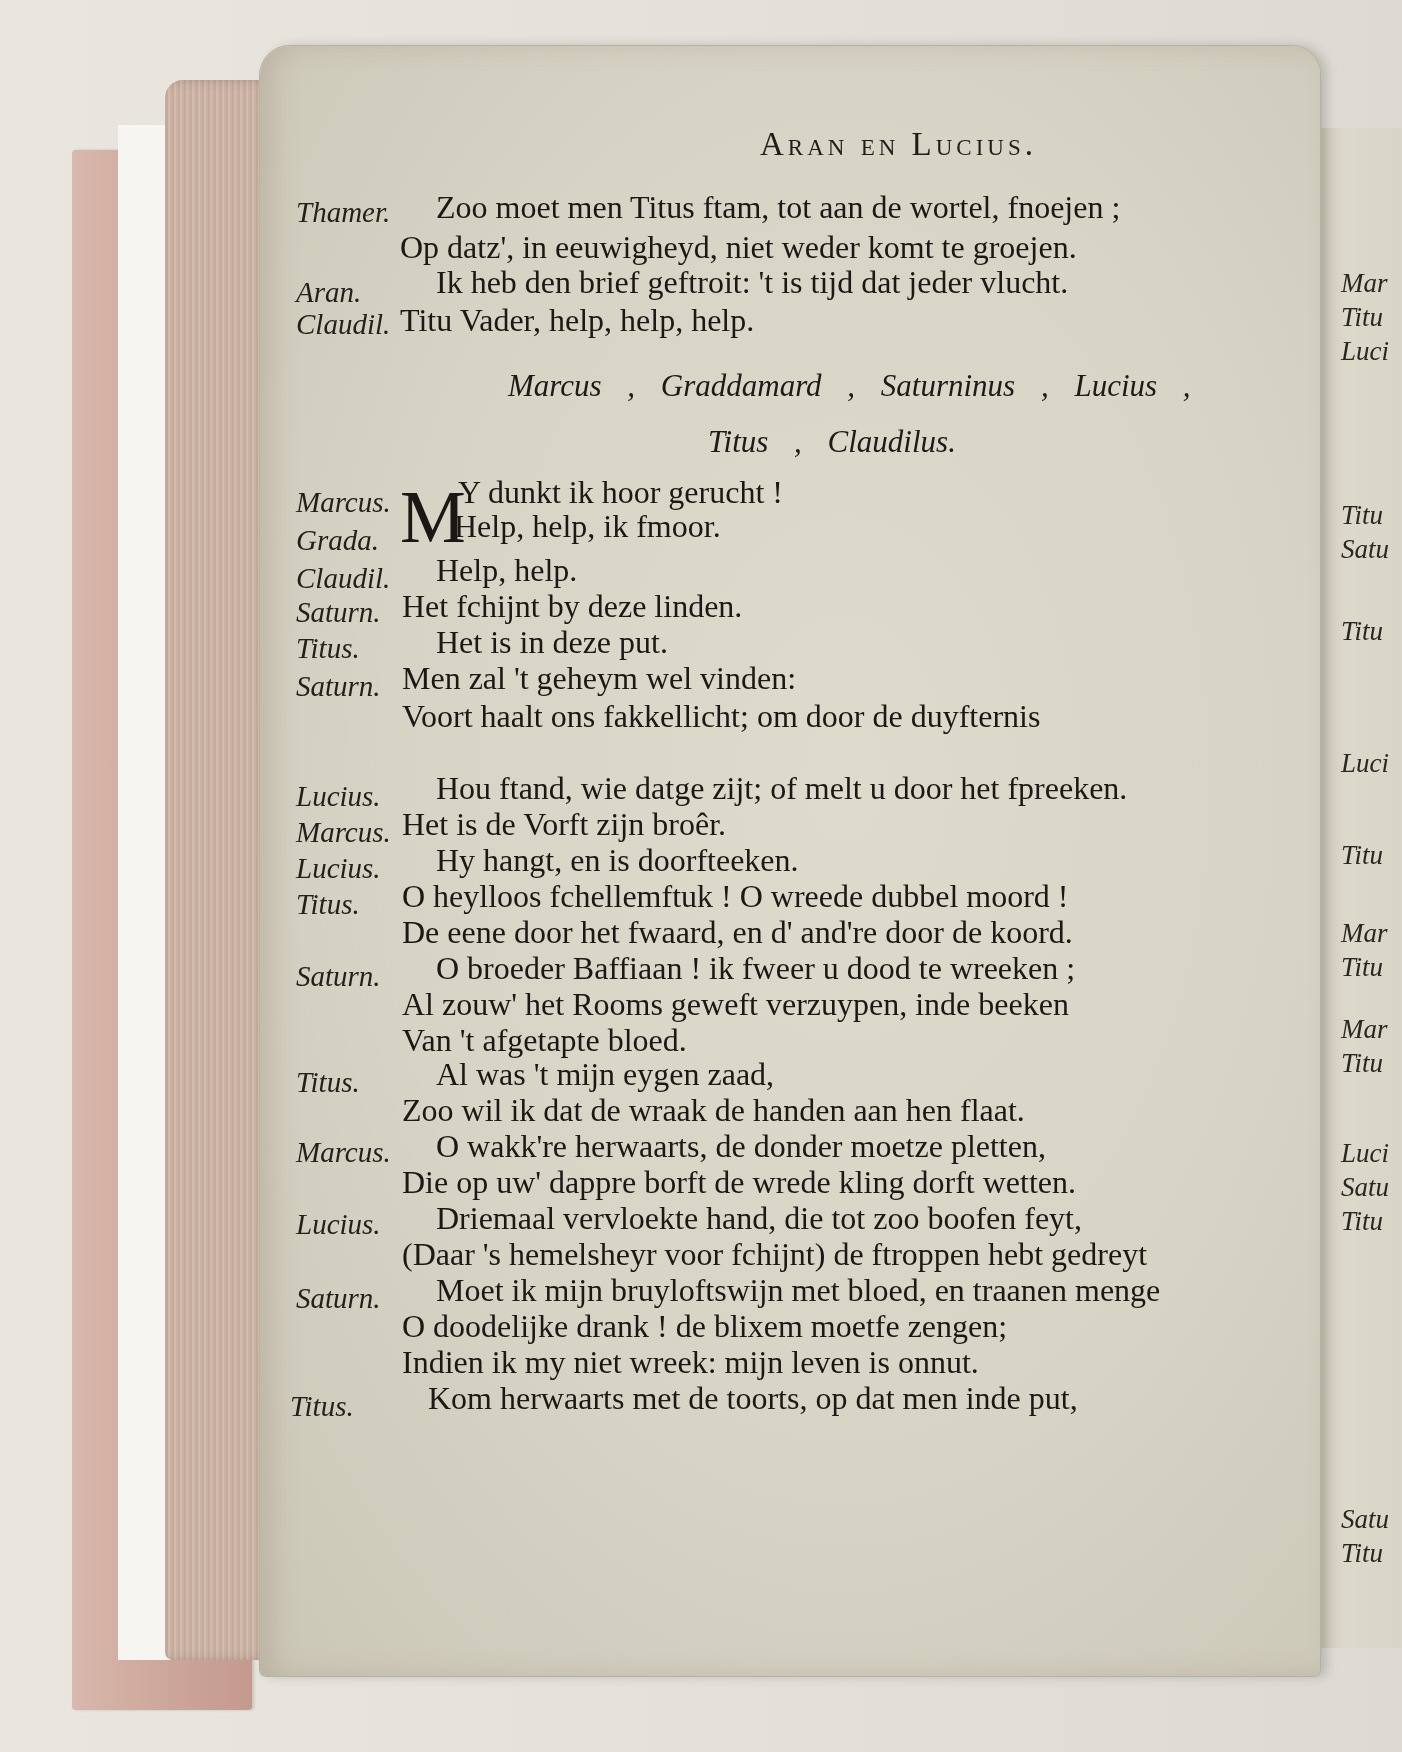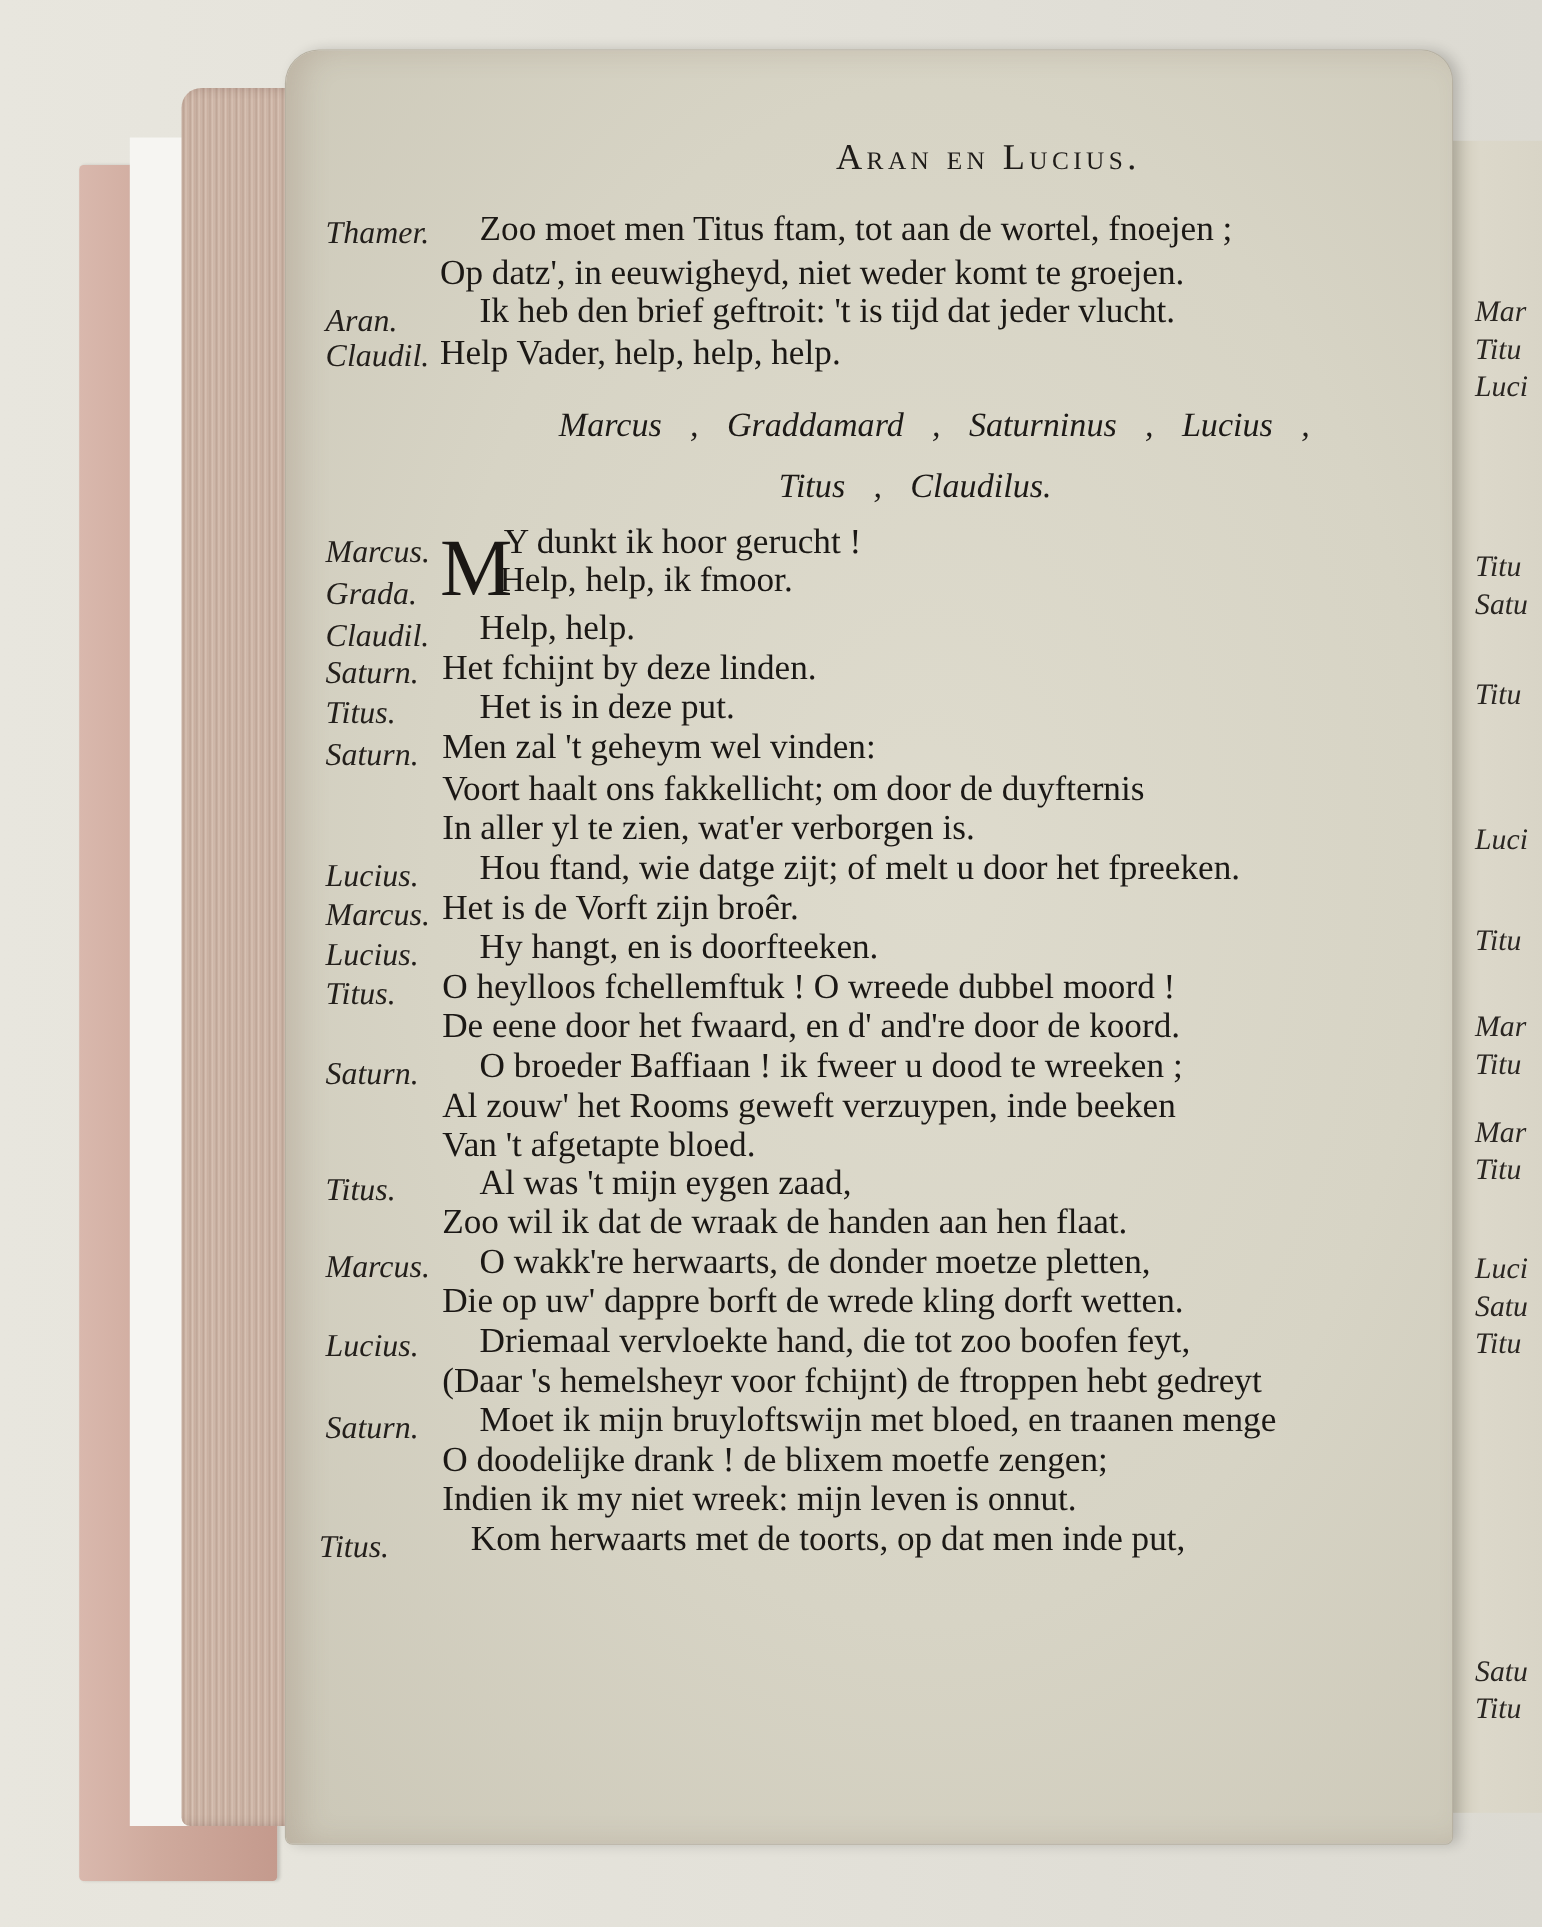--- a/index.html
+++ b/index.html
@@ -84,21 +84,21 @@
 
   <div class="main-page">
     <div class="running-head">Aran en Lucius.</div>
 
     <span class="speaker" style="left:36px; top:150px">Thamer.</span>
     <span class="verse" style="left:176px; top:143px">Zoo moet men Titus ftam, tot aan de wortel, fnoejen ;</span>
     <span class="verse" style="left:140px; top:183px">Op datz', in eeuwigheyd, niet weder komt te groejen.</span>
     <span class="speaker" style="left:36px; top:230px">Aran.</span>
     <span class="verse" style="left:176px; top:218px">Ik heb den brief geftroit: 't is tijd dat jeder vlucht.</span>
     <span class="speaker" style="left:36px; top:262px">Claudil.</span>
-    <span class="verse" style="left:140px; top:256px">Help Vader, help, help, help.</span>
+    <span class="verse" style="left:140px; top:256px">Titu Vader, help, help, help.</span>
 
     <div class="cast" style="left:248px; top:322px">
       <span>Marcus ,</span>
       <span>Graddamard ,</span>
       <span>Saturninus ,</span>
       <span>Lucius ,</span>
     </div>
     <div class="cast" style="left:448px; top:378px">
       <span>Titus ,</span>
       <span>Claudilus.</span>
@@ -112,21 +112,20 @@
     <span class="verse" style="left:194px; top:462px">Help, help, ik fmoor.</span>
     <span class="speaker" style="left:36px; top:516px">Claudil.</span>
     <span class="verse" style="left:176px; top:506px">Help, help.</span>
     <span class="speaker" style="left:36px; top:550px">Saturn.</span>
     <span class="verse" style="left:142px; top:542px">Het fchijnt by deze linden.</span>
     <span class="speaker" style="left:36px; top:586px">Titus.</span>
     <span class="verse" style="left:176px; top:578px">Het is in deze put.</span>
     <span class="speaker" style="left:36px; top:624px">Saturn.</span>
     <span class="verse" style="left:142px; top:614px">Men zal 't geheym wel vinden:</span>
     <span class="verse" style="left:142px; top:652px">Voort haalt ons fakkellicht; om door de duyfternis</span>
-    <span class="verse" style="left:142px; top:688px">In aller yl te zien, wat'er verborgen is.</span>
     <span class="speaker" style="left:36px; top:734px">Lucius.</span>
     <span class="verse" style="left:176px; top:724px">Hou ftand, wie datge zijt; of melt u door het fpreeken.</span>
     <span class="speaker" style="left:36px; top:770px">Marcus.</span>
     <span class="verse" style="left:142px; top:760px">Het is de Vorft zijn broêr.</span>
     <span class="speaker" style="left:36px; top:806px">Lucius.</span>
     <span class="verse" style="left:176px; top:796px">Hy hangt, en is doorfteeken.</span>
     <span class="speaker" style="left:36px; top:842px">Titus.</span>
     <span class="verse" style="left:142px; top:832px">O heylloos fchellemftuk ! O wreede dubbel moord !</span>
     <span class="verse" style="left:142px; top:868px">De eene door het fwaard, en d' and're door de koord.</span>
     <span class="speaker" style="left:36px; top:914px">Saturn.</span>

